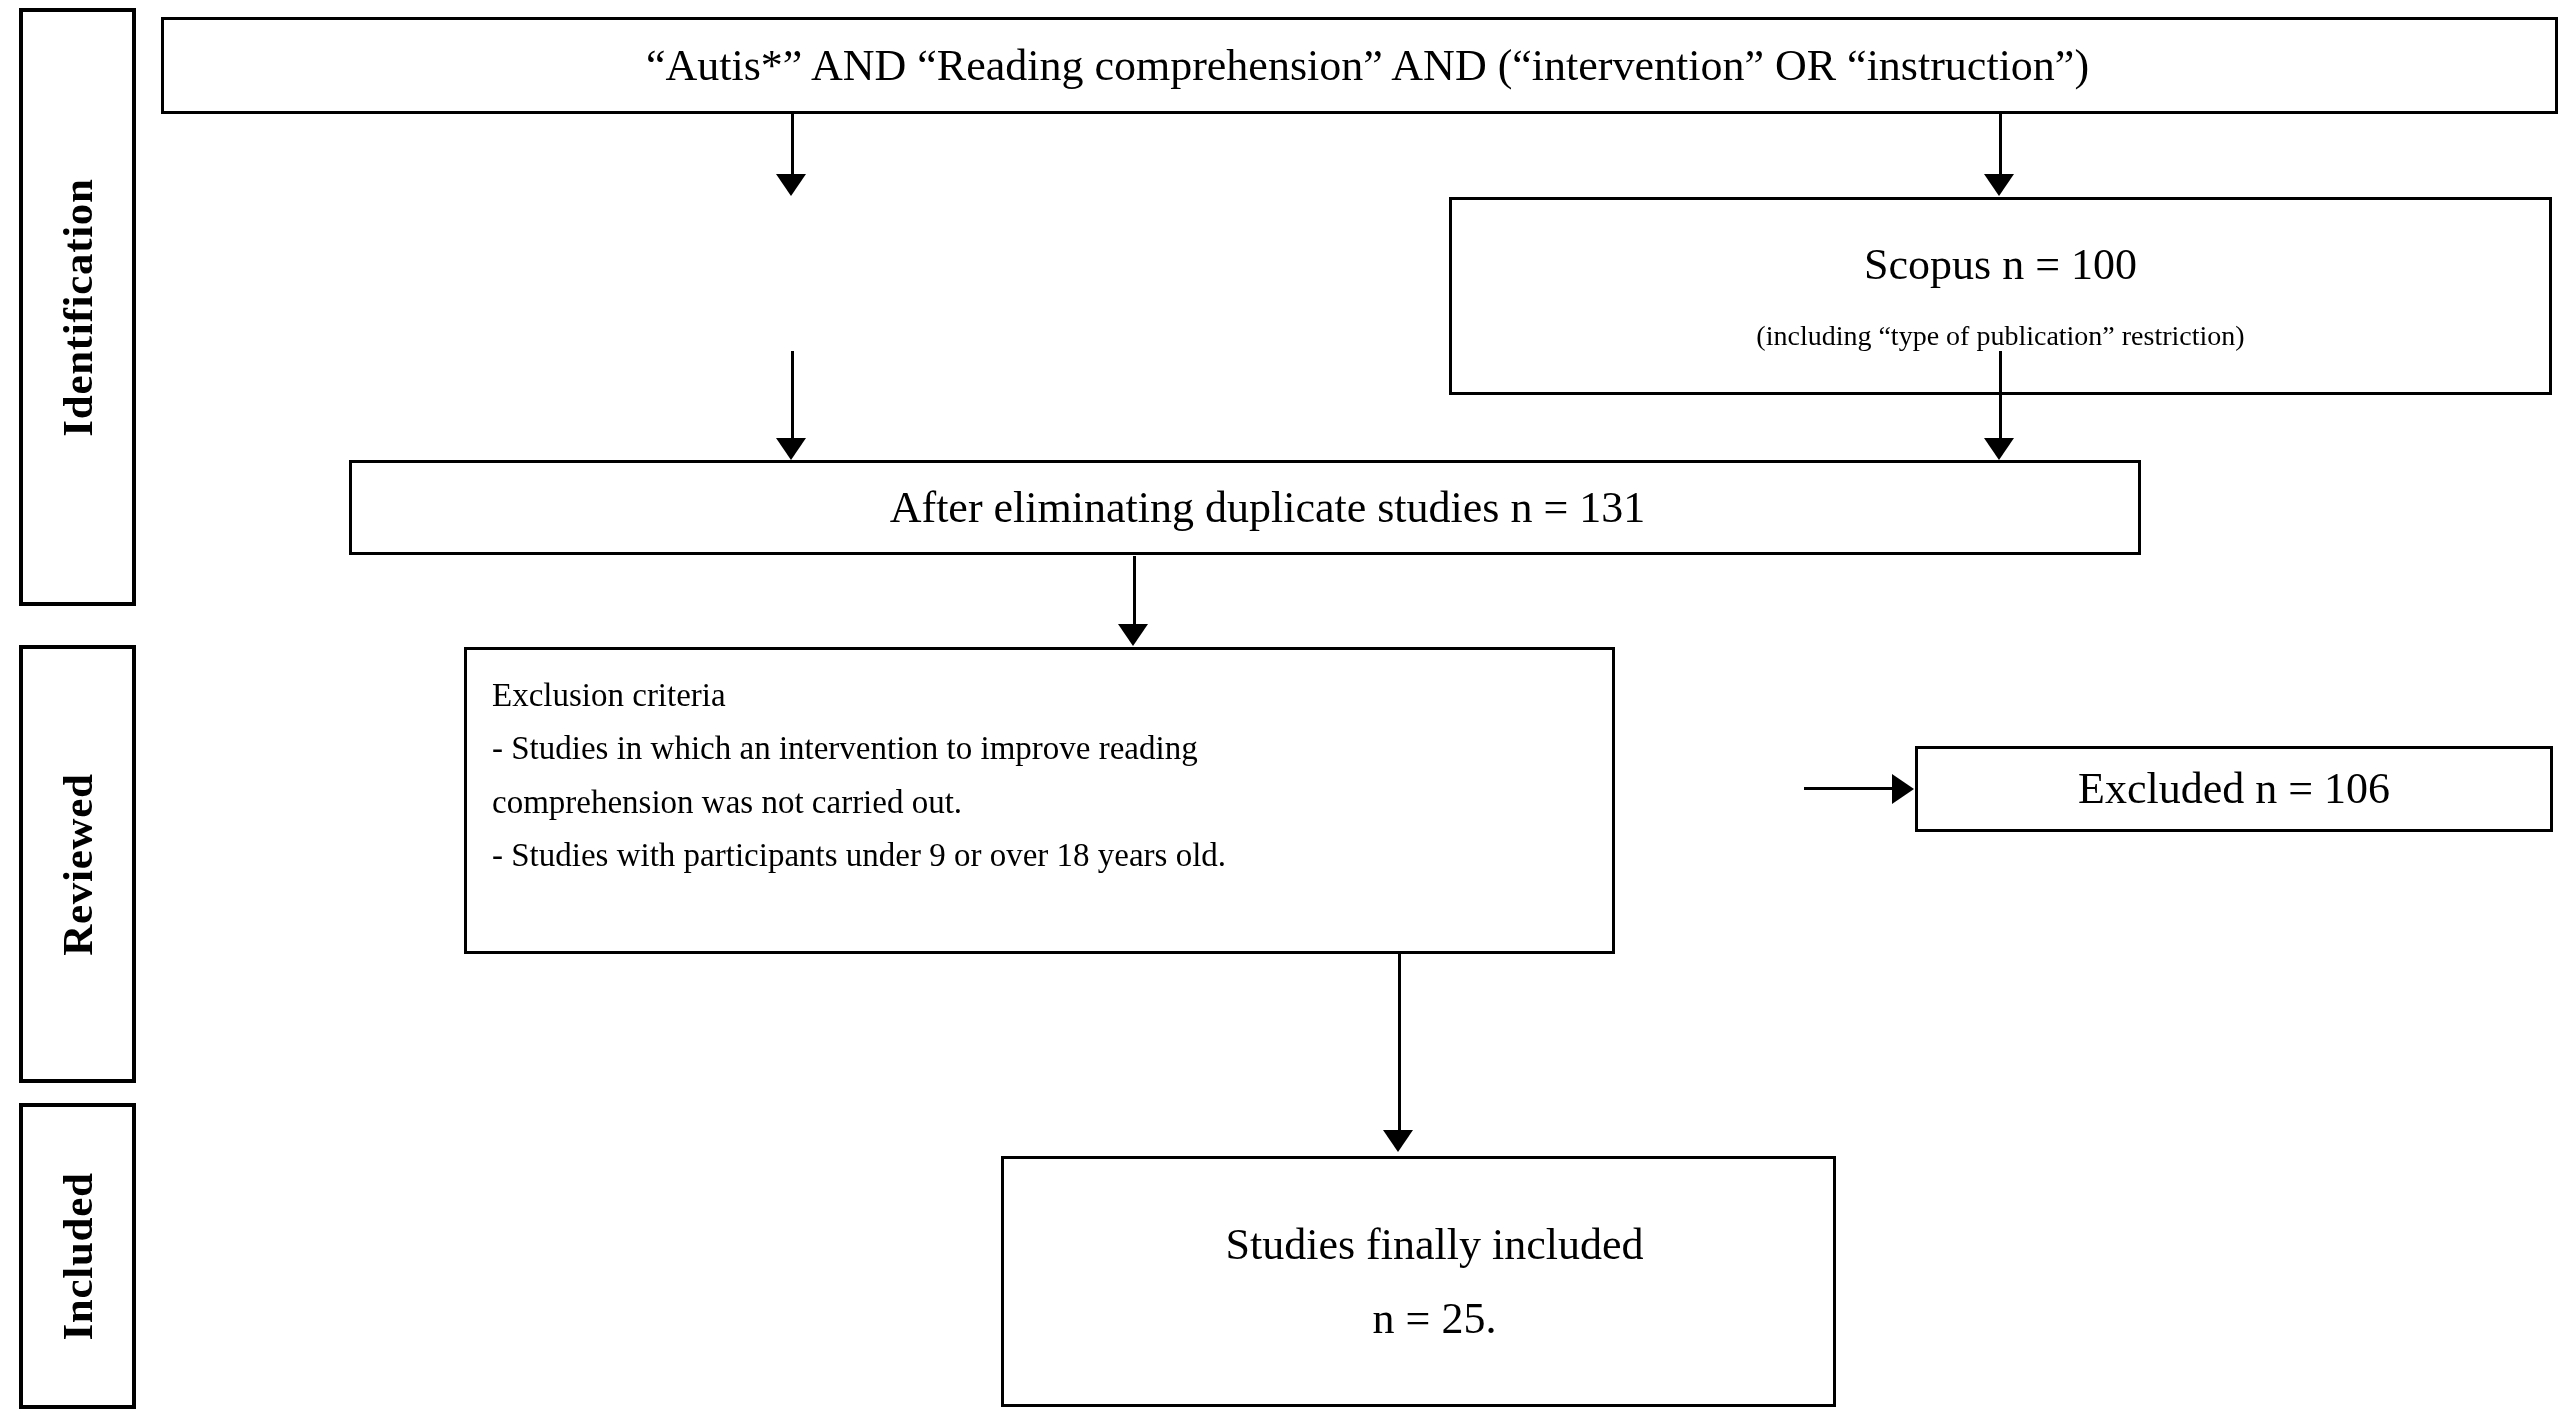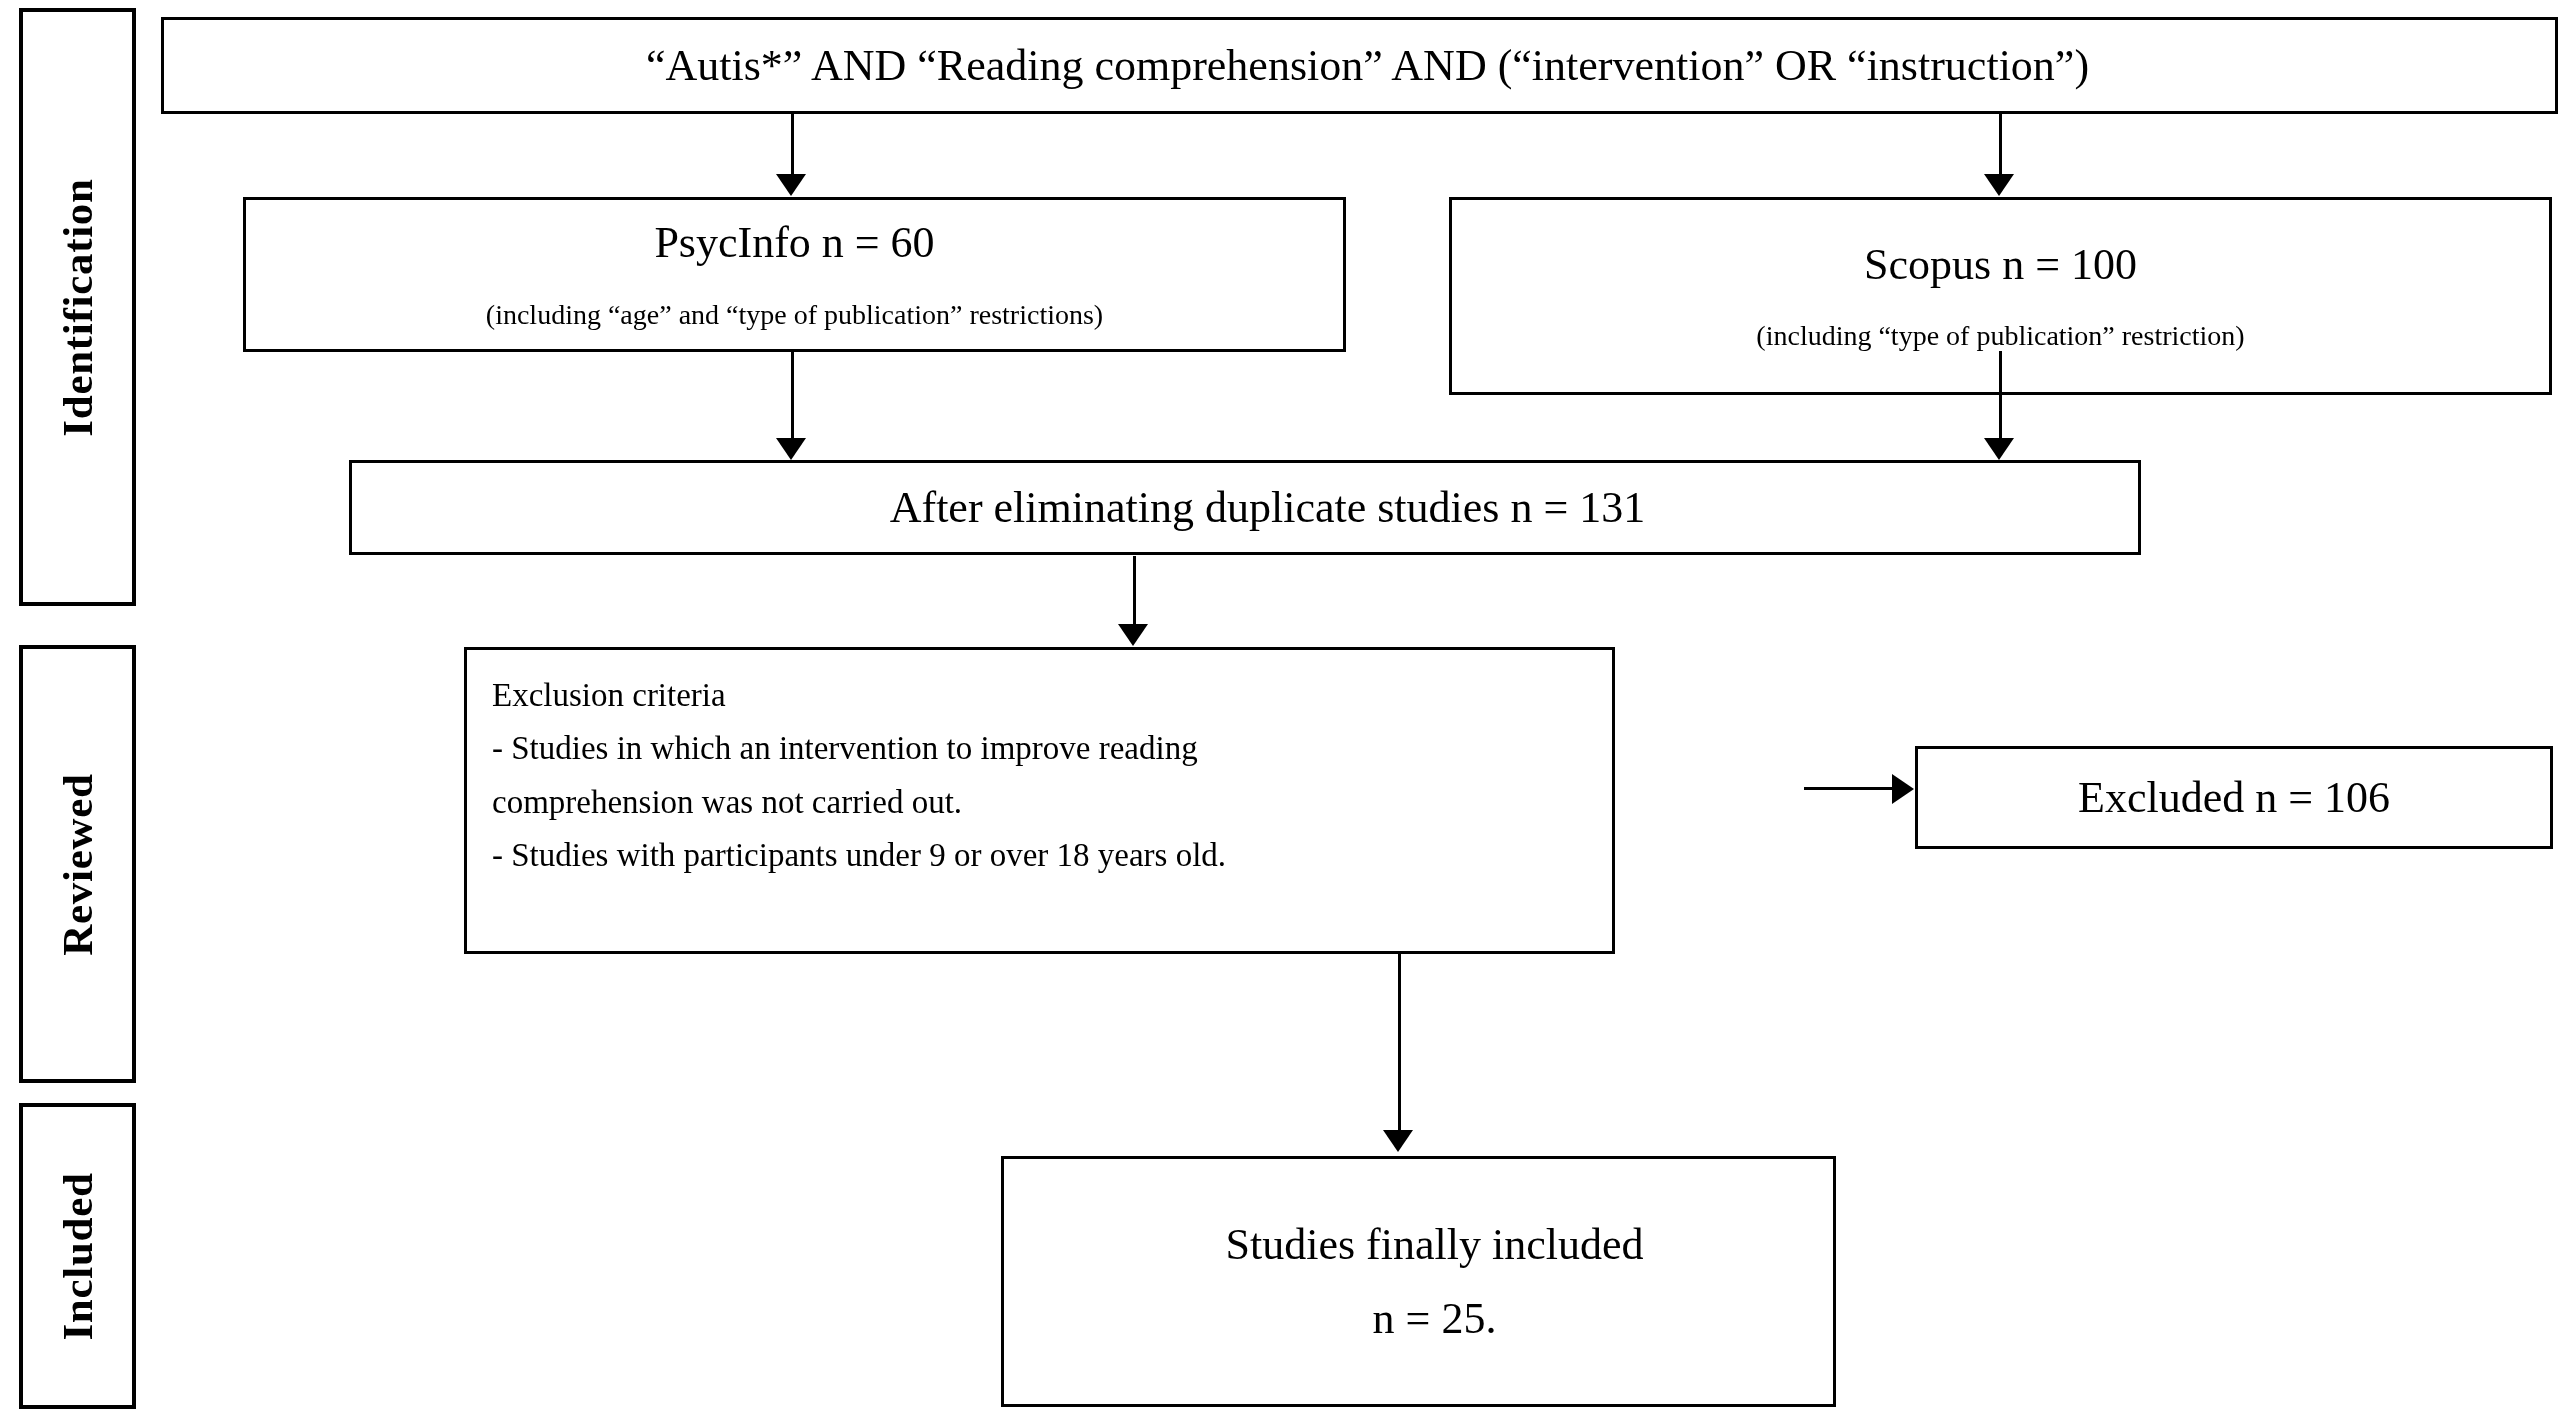--- a/index.html
+++ b/index.html
@@ -70,21 +70,21 @@
   }
 
   
   #box-query      { left: 161px;  top: 16.7px;   width: 2397px; height: 97px; padding-left: 16px; }
   #box-psycinfo   { left: 243px;  top: 197px;  width: 1103px; height: 155px; }
   #box-scopus     { left: 1449px; top: 197px;  width: 1103px; height: 198px; }
   #box-duplicates { left: 349px;  top: 460px;  width: 1792px; height: 95px; padding-left: 45px; }
   #box-exclusion  { left: 464px;  top: 647px;  width: 1151px; height: 307px;
                     align-items: flex-start; justify-content: flex-start;
                     padding: 18.7px 0 0 25px; }
-  #box-excluded   { left: 1915px; top: 746px; width: 638px;  height: 103px; }
+  #box-excluded   { left: 1915px; top: 746px; width: 638px;  height: 86px; }
   #box-included   { left: 1001px; top: 1156px; width: 835px; height: 251px; padding-left: 32px; }
 
   #box-psycinfo .t-main,
   #box-scopus   .t-main { margin-bottom: 31px; }
 
   #box-included .t-main:first-child { margin-bottom: 25px; }
 
   #stage-identification { left: 18.7px; top: 8px;   width: 117px; height: 598px; }
   #stage-reviewed       { left: 18.7px; top: 645px;  width: 117px; height: 438px; }
   #stage-included       { left: 18.7px; top: 1103px; width: 117px; height: 306px; }
@@ -159,24 +159,20 @@
   <div class="box" id="box-query">
     <div class="t-main">“Autis*” AND “Reading comprehension” AND (“intervention” OR “instruction”)</div>
   </div>
 
   <div class="vline" id="conn-query-psycinfo-line"></div>
   <div class="arrow-down" id="conn-query-psycinfo-head"></div>
 
   <div class="vline" id="conn-query-scopus-line"></div>
   <div class="arrow-down" id="conn-query-scopus-head"></div>
 
-  <div class="box" id="box-psycinfo">
-    <div class="t-main">PsycInfo n = 60</div>
-    <div class="t-sub">(including “age” and “type of publication” restrictions)</div>
-  </div>
 
   <div class="box" id="box-scopus">
     <div class="t-main">Scopus n = 100</div>
     <div class="t-sub">(including “type of publication” restriction)</div>
   </div>
 
   <div class="vline" id="conn-psycinfo-dup-line"></div>
   <div class="arrow-down" id="conn-psycinfo-dup-head"></div>
 
   <div class="vline" id="conn-scopus-dup-line"></div>

